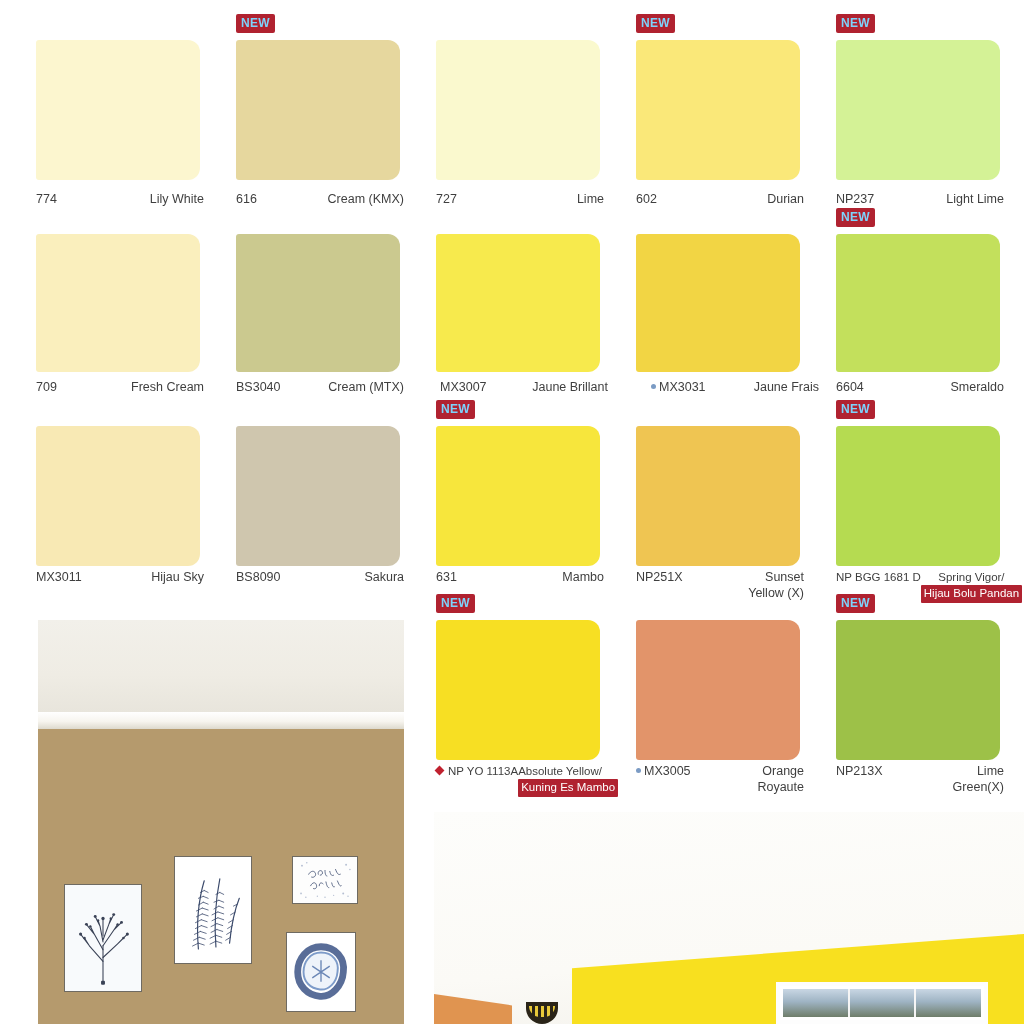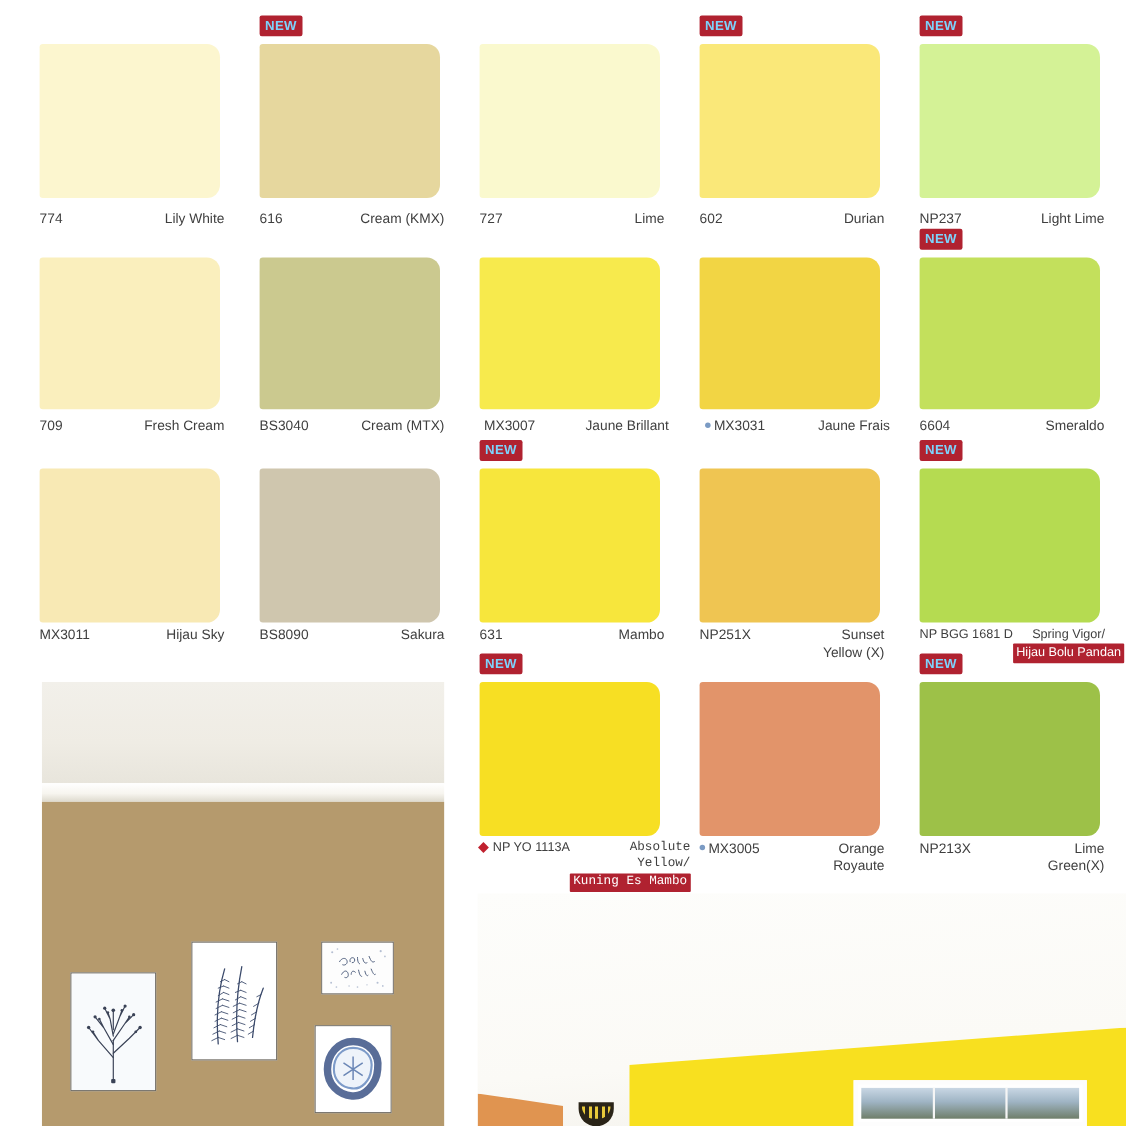--- a/index.html
+++ b/index.html
@@ -256,21 +256,21 @@
     <div class="swatch-cell" style="left:436px; top:208px; width:168px;">
       <div class="chip r-all" style="left:0; top:26px; width:164px; height:138px; background:#F7EA4D;"></div>
       <div class="label-row" style="top:172px; left:4px;">
         <span class="code">MX3007</span>
         <span class="name">Jaune Brillant</span>
       </div>
     </div>
 
     <div class="swatch-cell" style="left:636px; top:208px; width:168px;">
       <div class="chip r-all" style="left:0; top:26px; width:164px; height:138px; background:#F2D544;"></div>
-      <div class="label-row" style="top:172px; left:5px;justify-content:space-between;">
+      <div class="label-row" style="top:172px; left:15px;justify-content:space-between;">
         <span class="code">
           <i class="dot-blue"></i>
           <b style="font-weight:normal">MX3031</b>
         </span>
         <span class="name">Jaune Frais</span>
       </div>
     </div>
 
     <div class="swatch-cell" style="left:836px; top:208px; width:168px;">
       <div class="new-badge">NEW</div>
@@ -328,21 +328,21 @@
     </div>
 
     <div class="swatch-cell" style="left:436px; top:594px; width:172px;">
       <div class="new-badge">NEW</div>
       <div class="chip r-all" style="left:0; top:26px; width:164px; height:140px; background:#F7DF23;"></div>
       <div class="label-row" style="top:170px; left:0; font-size:11.5px;">
         <span class="code">
           <i class="diamond-red"></i>
           <b style="font-weight:normal">NP YO 1113A</b>
         </span>
-        <span class="name" style="display:flex;flex-direction:column;align-items:flex-start;font-family:Liberation Mono, monospace;">
+        <span class="name" style="display:flex;flex-direction:column;align-items:flex-start;">
           <span>Absolute Yellow/</span>
           <span class="alt-name">Kuning Es Mambo</span>
         </span>
       </div>
     </div>
 
     <div class="swatch-cell" style="left:636px; top:594px; width:168px;">
       <div class="chip r-all" style="left:0; top:26px; width:164px; height:140px; background:#E2946A;"></div>
       <div class="label-row" style="top:170px; left:0;">
         <span class="code">

